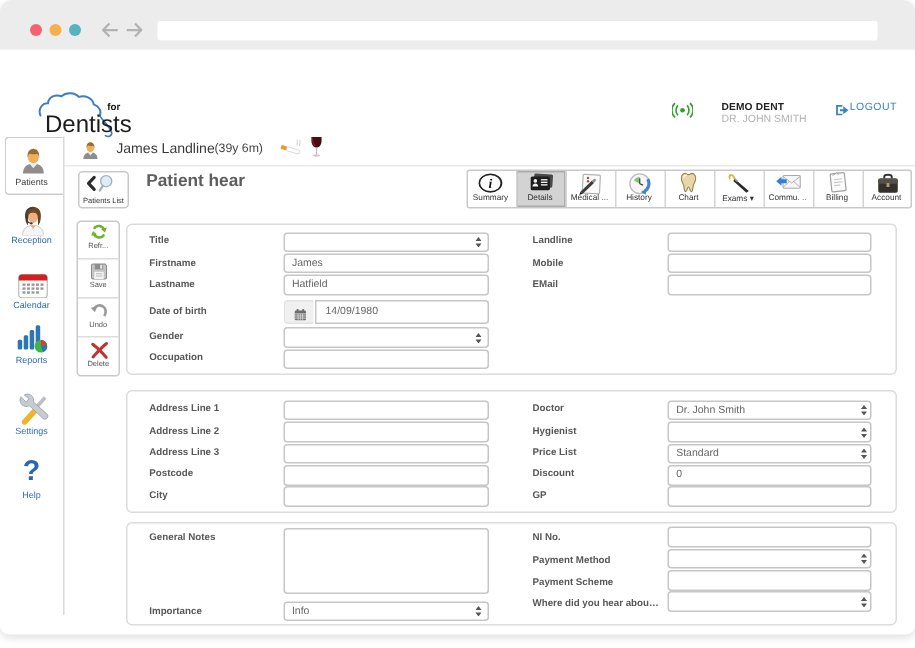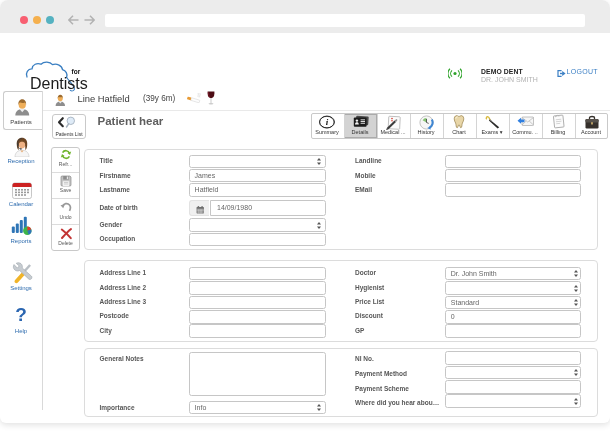--- a/index.html
+++ b/index.html
@@ -81,21 +81,21 @@
     <path d="M5.2 0.9 L8.6 3.5 L5.2 6.1 Z" fill="#3b7fc4"></path>
   </svg>
   <div id="logouttxt">LOGOUT</div>
 
   <svg class="abs" style="left:53.5px;top:91.5px" width="12.6" height="16.2" viewBox="0 0 20 20">
     <path d="M2.5 19.3 C2.5 14.8 5.5 12.2 10 12.2 C14.5 12.2 17.5 14.8 17.5 19.3 Z" fill="#8d8d8d"></path>
     <path d="M7.2 12.4 L10 15.6 L12.8 12.4 L11.8 11.9 H8.2 Z" fill="#ededed"></path>
     <ellipse cx="10" cy="7.6" rx="3.9" ry="4.4" fill="#efae58"></ellipse>
     <path d="M5.9 8.2 C5.3 4.2 7.2 1.6 10 1.6 C12.8 1.6 14.7 4.2 14.1 8.2 C13.9 6.2 13.3 5 12.3 5.3 C11.2 5.7 8.8 5.7 7.8 5.1 C6.8 4.9 6.1 6.2 5.9 8.2 Z" fill="#9c6b2f"></path>
   </svg>
-  <div id="pname">Line Hatfield</div>
+  <div id="pname">James Landline</div>
   <div id="page2">(39y 6m)</div>
   <svg class="abs" style="left:186.5px;top:90.5px" width="14" height="12" viewBox="0 0 14 12">
     <g transform="rotate(17 1 7)">
       <rect x="0.3" y="5.7" width="4" height="2.7" rx="0.4" fill="#e89a33"></rect>
       <rect x="4.3" y="5.7" width="8.7" height="2.7" rx="0.3" fill="#fdfdfd" stroke="#c9c9c9" stroke-width="0.4"></rect>
     </g>
     <path d="M11.3 6.2 C10.4 4.8 11.9 3.8 11.1 2 M12.8 6.4 C12.2 4.9 13.5 4 12.9 2.2" stroke="#d9d9d9" stroke-width="0.8" fill="none"></path>
   </svg>
   <svg class="abs" style="left:206.5px;top:90.8px" width="8" height="14" viewBox="0 0 8 14">
     <path d="M0.6 0.4 H7.4 V2.6 C7.4 5.4 6 7.3 4 7.3 C2 7.3 0.6 5.4 0.6 2.6 Z" fill="#4d0c14"></path>

